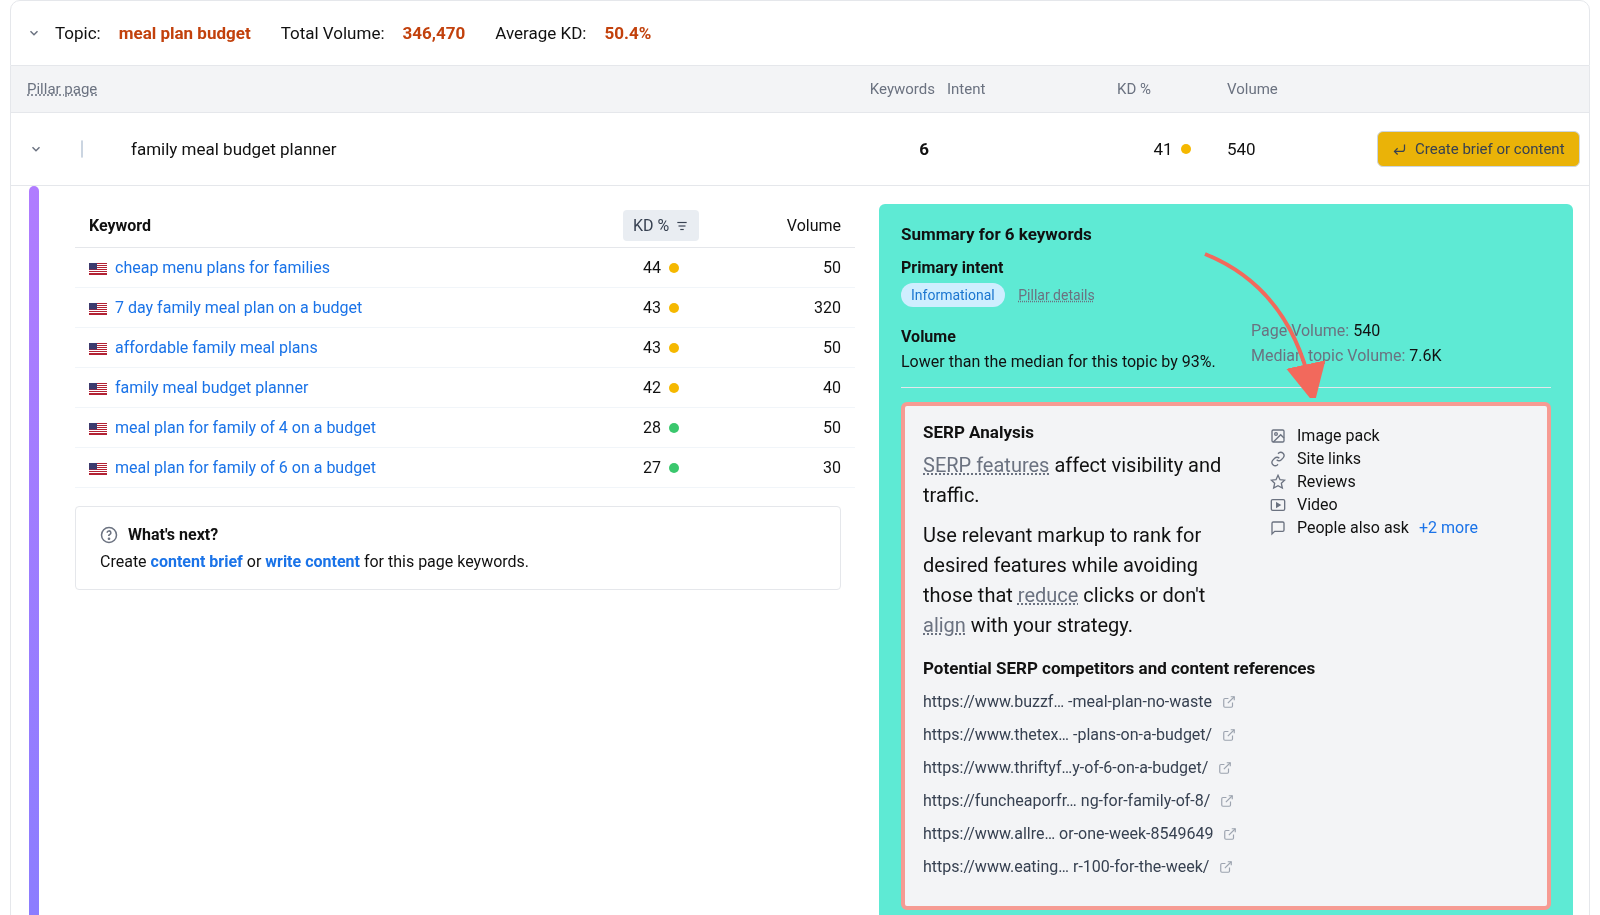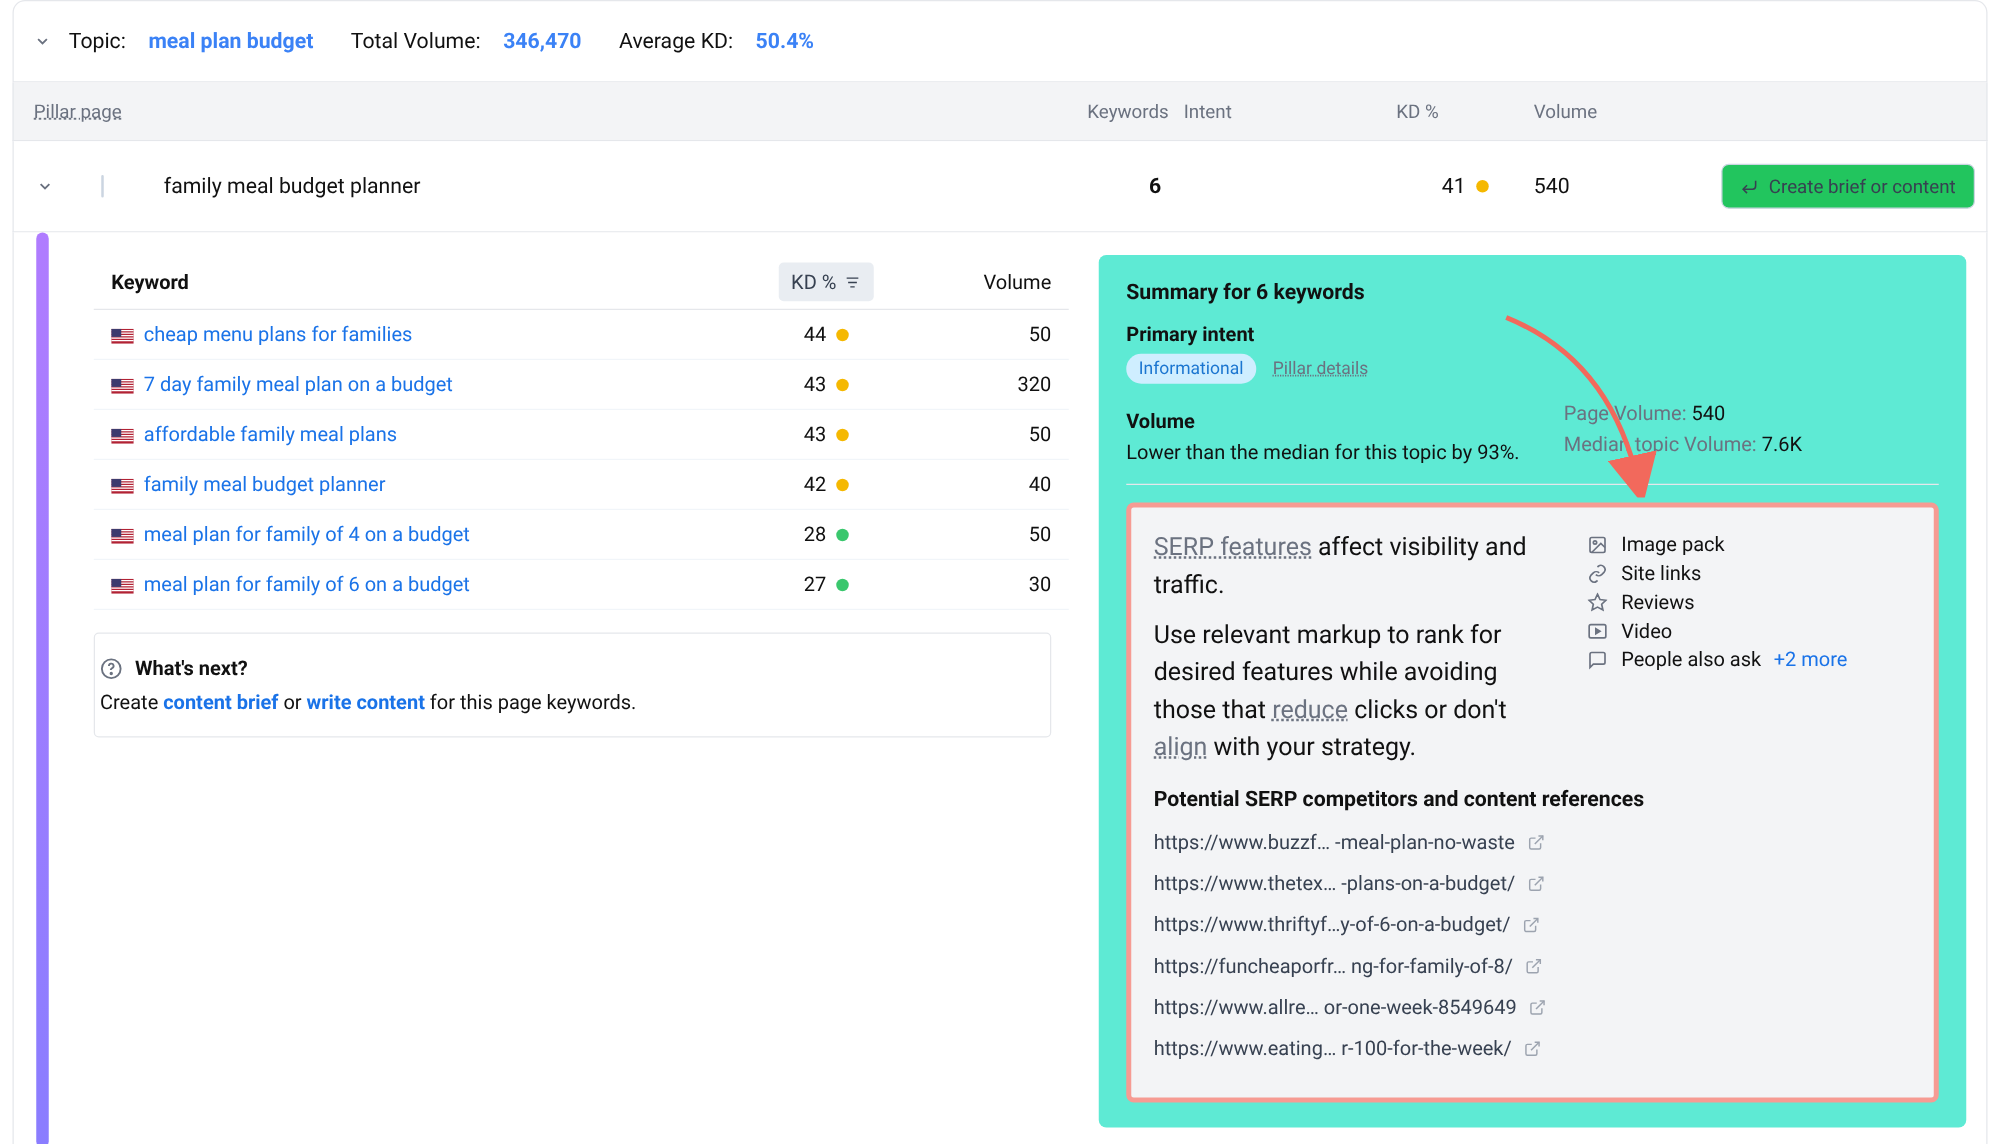--- a/index.html
+++ b/index.html
@@ -24,21 +24,21 @@
   padding: 22px 18px 22px 14px;
   border: 1px solid #e5e7eb;
   border-radius: 10px 10px 0 0;
   gap: 12px;
   background: #fff;
 }
 .chevron {
   width: 18px; height: 18px; display: inline-flex; align-items: center; justify-content: center;
   color: #6b7280;
 }
-.topbar .label { font-size: 17px; color: #3b82f6; }
+.topbar .label { font-size: 17px; color: #c2410c; }
 .topbar .value { font-weight: 700; }
 .topbar .seg { margin-right: 6px; color: #111; }
 .topbar .segval { font-weight: 700; }
 
 
 .colhdr {
   display: grid;
   grid-template-columns: 820px 100px 170px 110px 150px 230px;
   padding: 14px 18px 14px 16px;
   border-left: 1px solid #e5e7eb;
@@ -75,21 +75,21 @@
 .kd-bar {
   width: 110px; height: 6px; border-radius: 3px; background: #e0f0ff; position: relative;
 }
 .kd-bar::before {
   content:""; position:absolute; left:0; top:0; bottom:0; width:100%; border-radius:3px;
   background: linear-gradient(to right, #2aa6f4 0%, #2aa6f4 42%, #cfe9fb 42%, #cfe9fb 100%);
 }
 .create-btn {
   display: inline-flex; align-items: center; gap: 8px;
   border: 1px solid #cbd5e1; border-radius: 6px;
-  padding: 8px 14px; color: #374151; font-size: 15px; background: #22c55e;
+  padding: 8px 14px; color: #374151; font-size: 15px; background: #eab308;
 }
 
 
 .bodywrap {
   display: grid;
   grid-template-columns: 30px 1fr;
   border-left: 1px solid #e5e7eb;
   border-right: 1px solid #e5e7eb;
   background: #fff;
   gap: 28px;
@@ -135,21 +135,21 @@
   border-bottom: 1px solid #f1f5f9;
   font-size: 16px;
 }
 .kwrow .kw { color: #1a73e8; }
 .kwrow .flag { display:inline-block; width:18px; margin-right:8px; vertical-align: middle;}
 .kwrow .volv { text-align: right; color: #111; }
 
 
 .whatsnext {
   border: 1px solid #e5e7eb; border-radius: 4px;
-  padding: 18px 4px; margin: 18px 14px 8px 0;
+  padding: 18px 24px; margin: 18px 14px 8px 0;
 }
 .whatsnext .q {
   display: flex; align-items: center; gap: 10px; font-weight: 700; font-size: 16px;
 }
 .whatsnext .body { margin-top: 8px; font-size: 16px; color: #111; }
 .whatsnext .link { color: #1a73e8; font-weight: bold; }
 
 
 .summary {
   background: #5eead4; border-radius: 6px;
@@ -421,20 +421,21 @@
             </div>
             <div class="right">
               <div><span style="color:#6b7280">Page Volume: </span><span>540</span></div>
               <div style="margin-top:6px"><span style="color:#6b7280">Median topic Volume: </span><span>7.6K</span></div>
             </div>
           </div>
 
           <div class="serpbox">
             <div class="serp-grid">
               <div class="lhs">
+                <h4>SERP Analysis</h4>
                 <div class="serp-text">
                   <span class="dotted">SERP features</span><span> affect visibility and traffic.</span>
                 </div>
                 <div class="serp-text" style="margin-top:10px">
                   <span>Use relevant markup to rank for desired features while avoiding those that </span><span class="dotted">reduce</span><span> clicks or don't </span><span class="dotted">align</span><span> with your strategy.</span>
                 </div>
               </div>
               <div>
                 <ul class="feat-list" id="feat-list">
                     <li>

